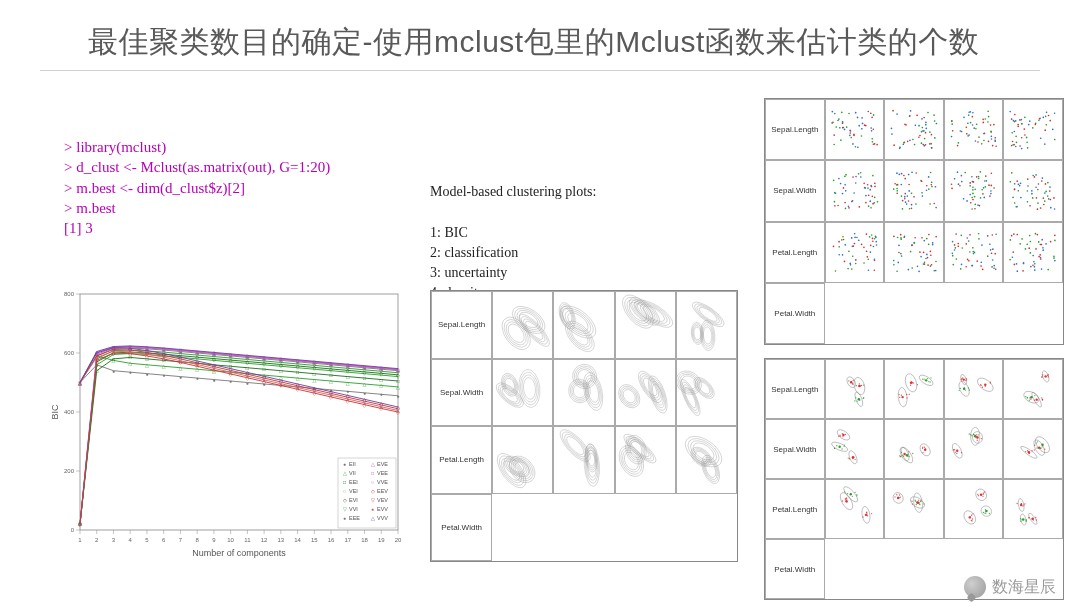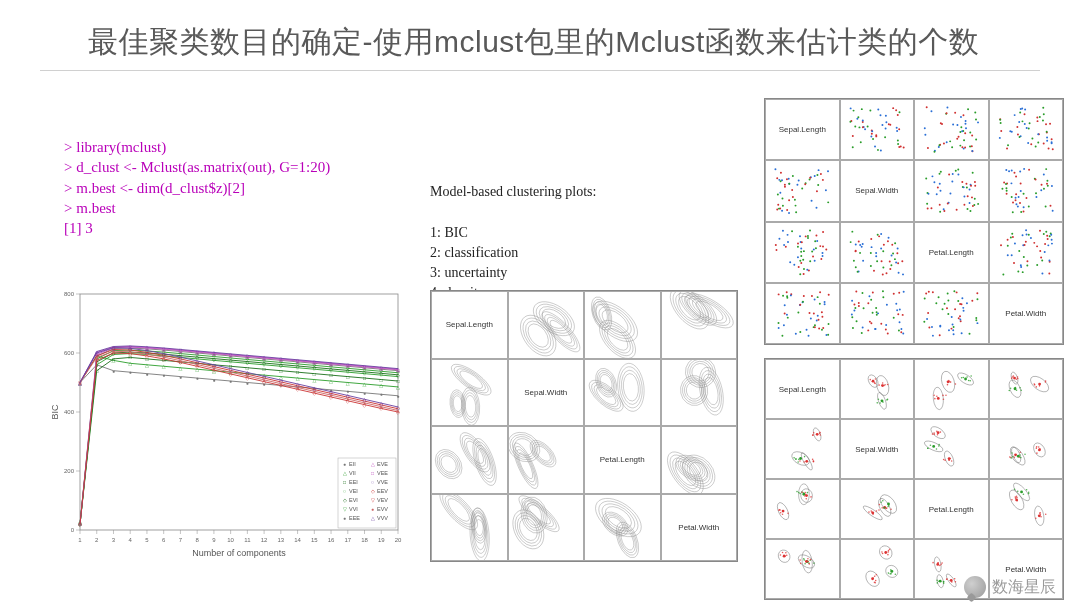--- a/index.html
+++ b/index.html
@@ -52,21 +52,21 @@
   .bic-chart {
     position: absolute;
     left: 46px;
     top: 288px;
     width: 360px;
     height: 272px;
   }
   .matrix {
     position: absolute;
     display: grid;
-    grid-template-columns: repeat(4, 1fr);
+    grid-template-columns: repeat(5, 1fr);
     grid-template-rows: repeat(4, 1fr);
     border: 1px solid #888;
     background:#fff;
   }
   .matrix .cell {
     border: 0.5px solid #aaa;
     font-size: 7px;
     display: flex;
     align-items: center;
     justify-content: center;

